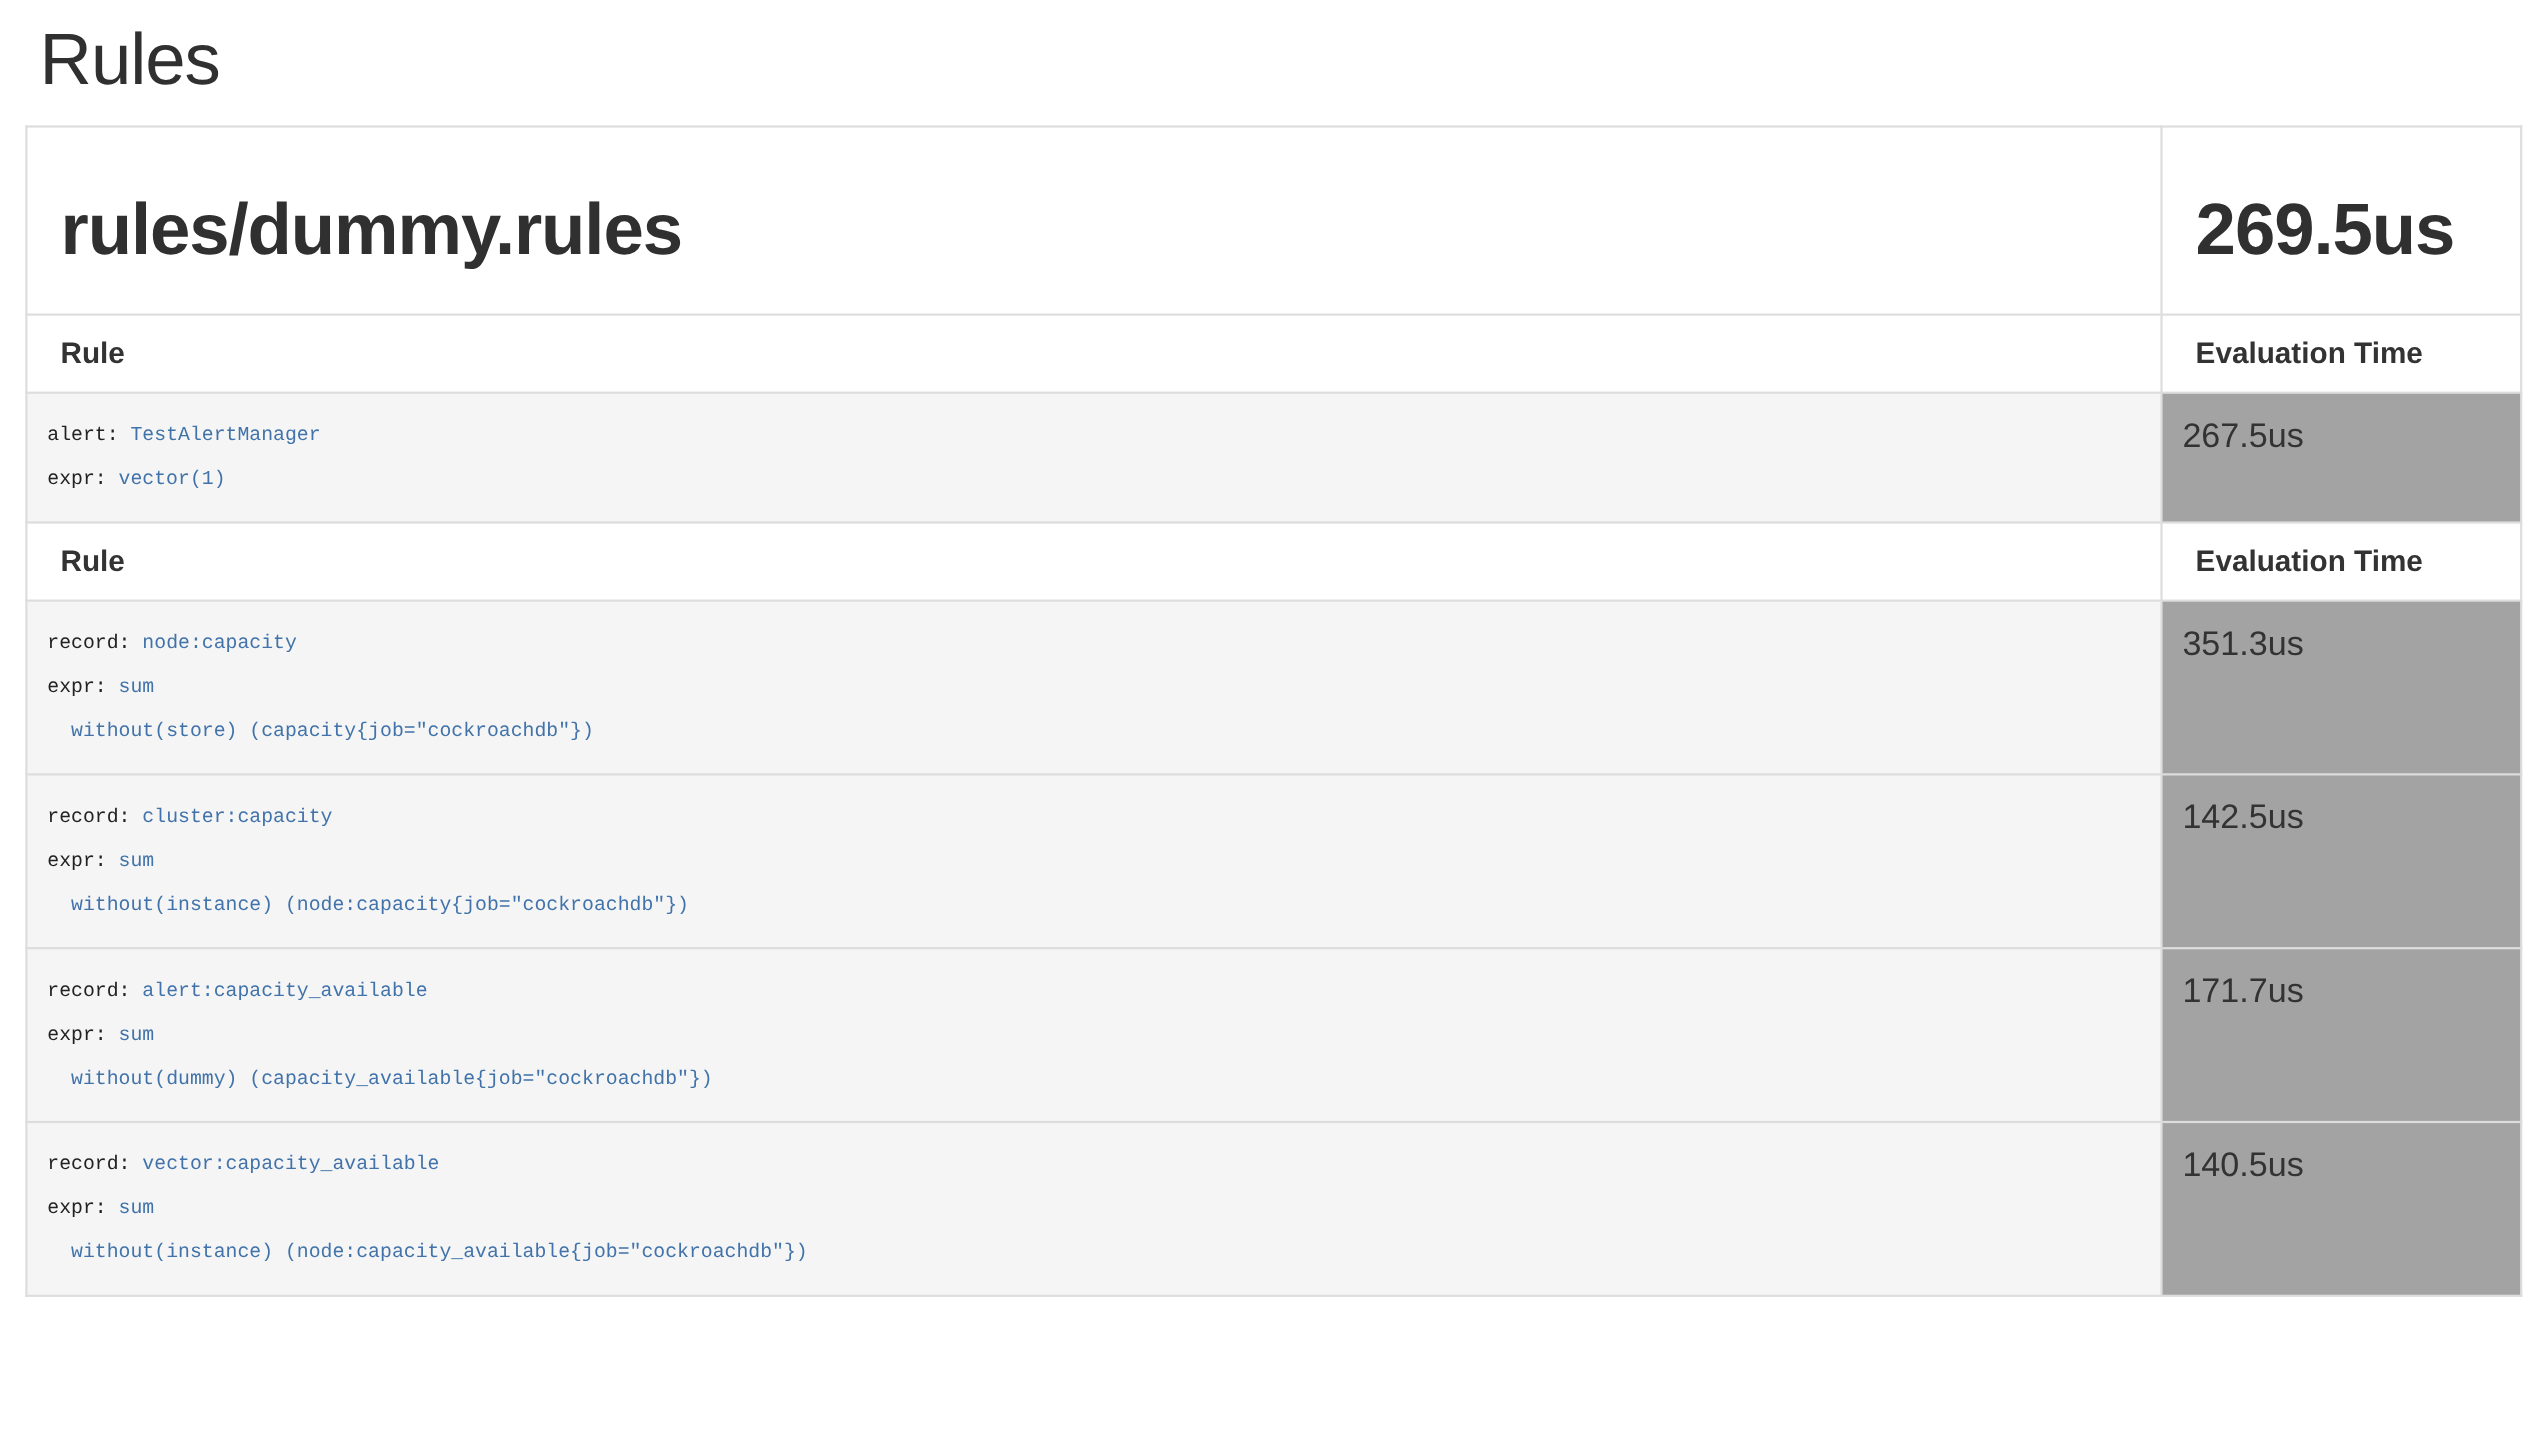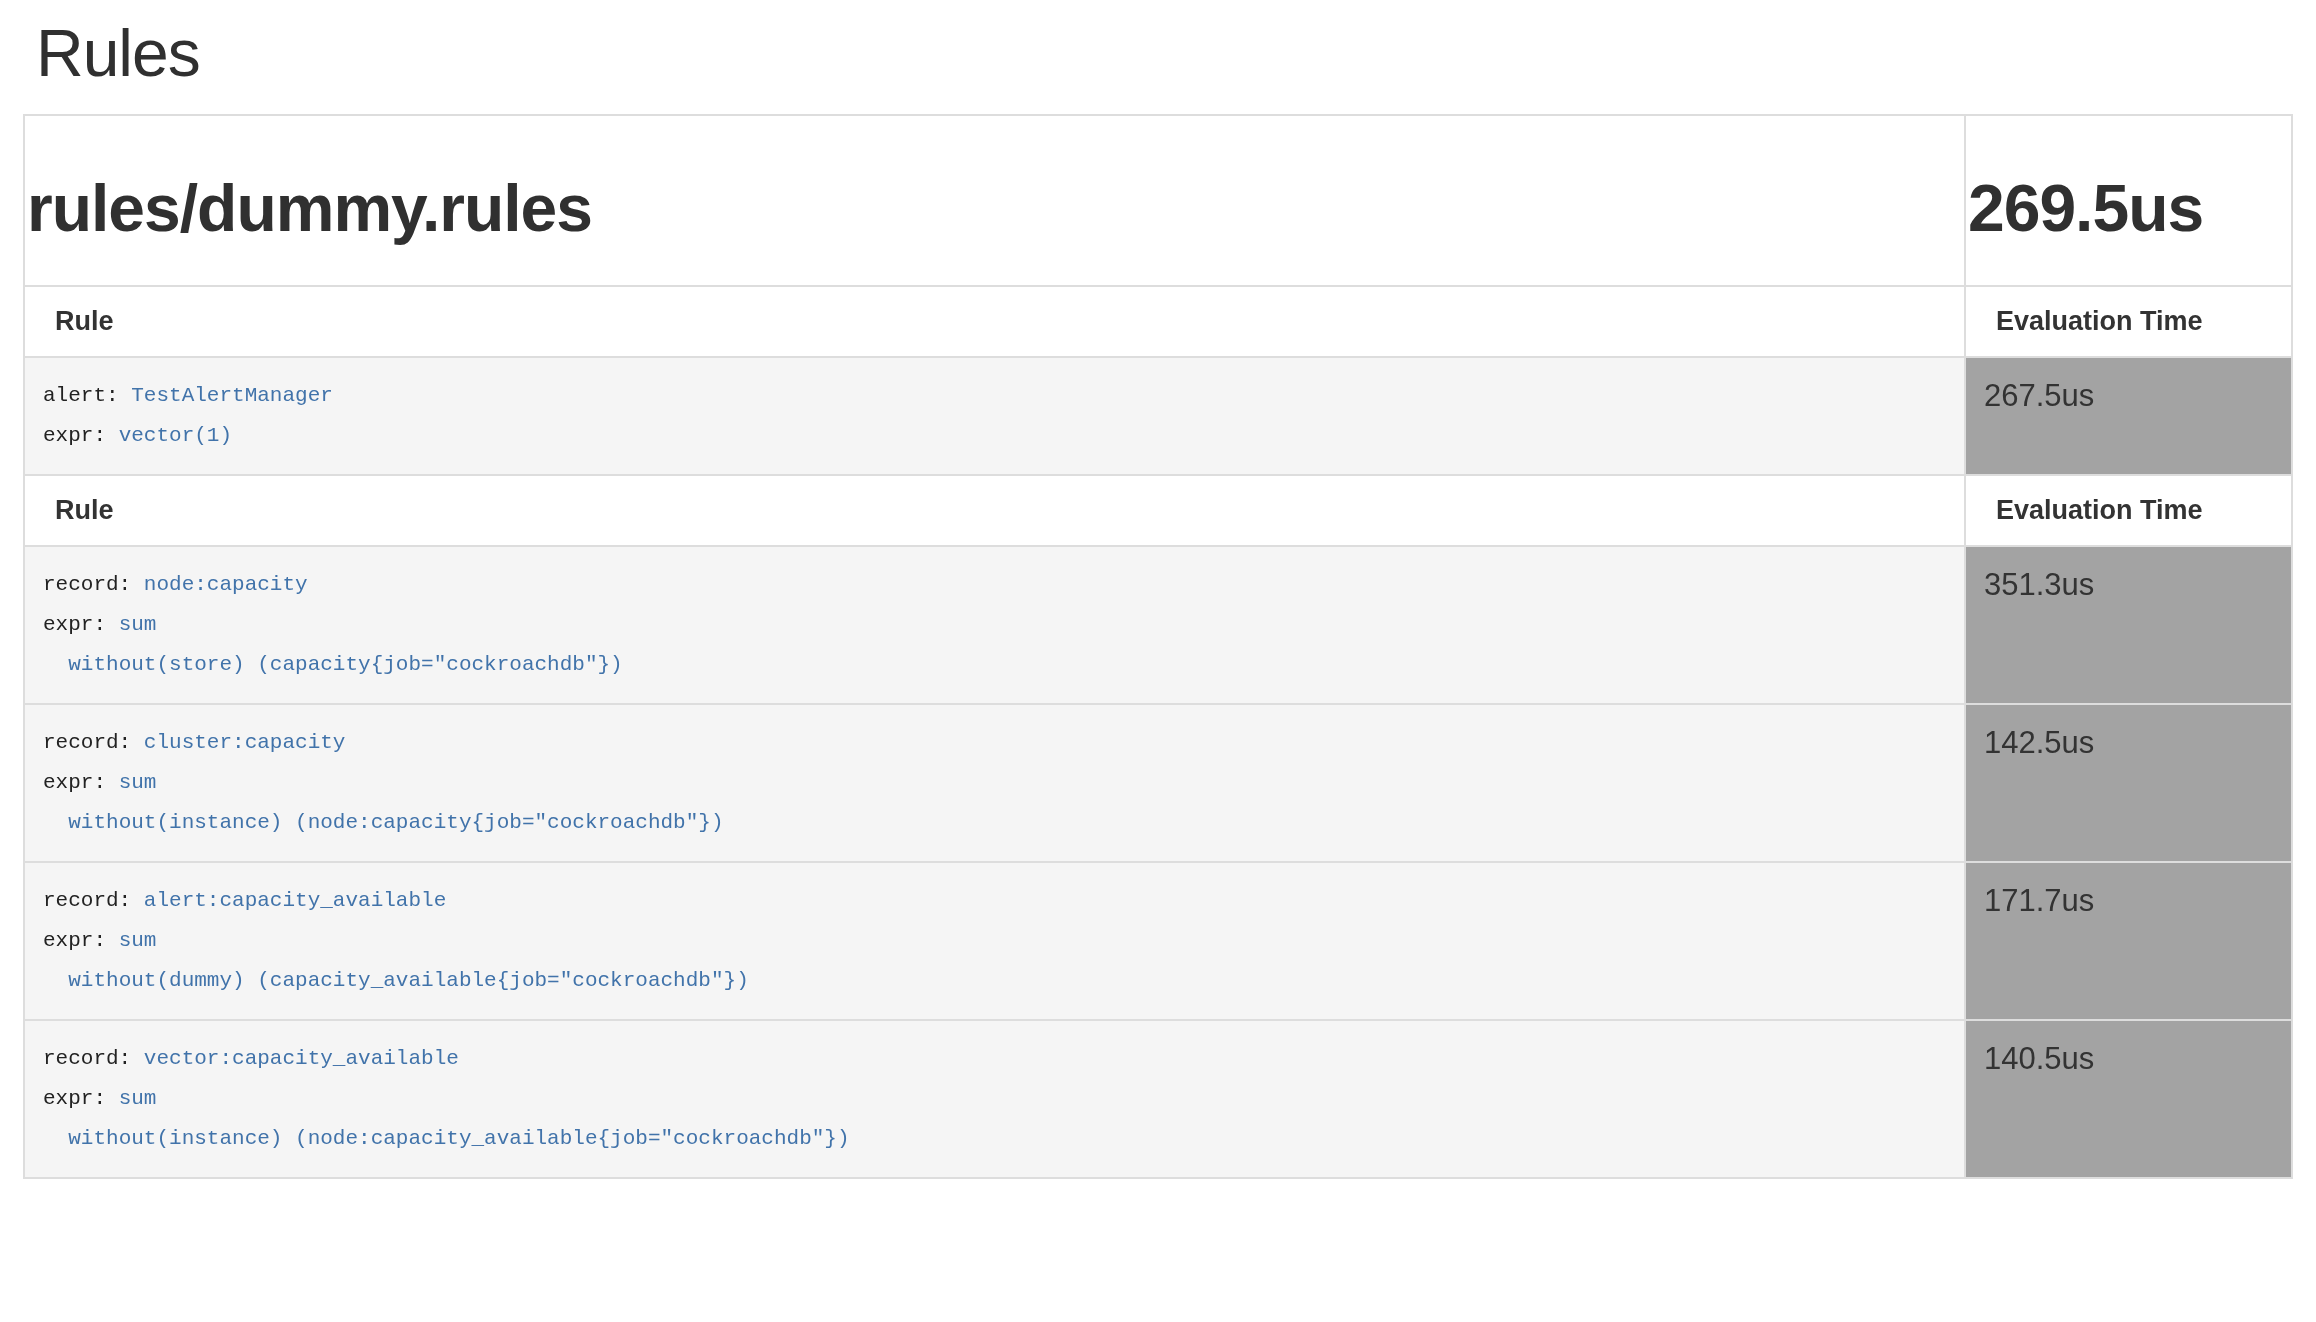--- a/index.html
+++ b/index.html
@@ -33,21 +33,21 @@
     text-align: left;
     vertical-align: middle;
     padding: 0;
   }
   tr.group-header-row td {
     height: 155px;
     font-size: 66px;
     font-weight: bold;
     letter-spacing: -1px;
     color: #303030;
-    padding: 14px 0 0 2px;
+    padding: 14px 0 0 30px;
     background: #ffffff;
   }
   tr.column-header-row th {
     height: 69px;
     font-size: 27px;
     font-weight: bold;
     color: #333333;
     padding: 0 0 0 30px;
     background: #ffffff;
   }
@@ -58,21 +58,21 @@
   }
   tr.rule-row td.eval-cell {
     background: #a3a3a3;
     vertical-align: top;
     font-size: 31px;
     color: #333333;
     padding: 20px 0 0 18px;
   }
   .code {
     font-family: "Liberation Mono", monospace;
-    font-size: 21px;
+    font-size: 18px;
     line-height: 40px;
     color: #222222;
   }
   .code .line {
     white-space: pre;
   }
   .code a.rule-link {
     color: var(--link-color, #4173aa);
     text-decoration: none;
   }

